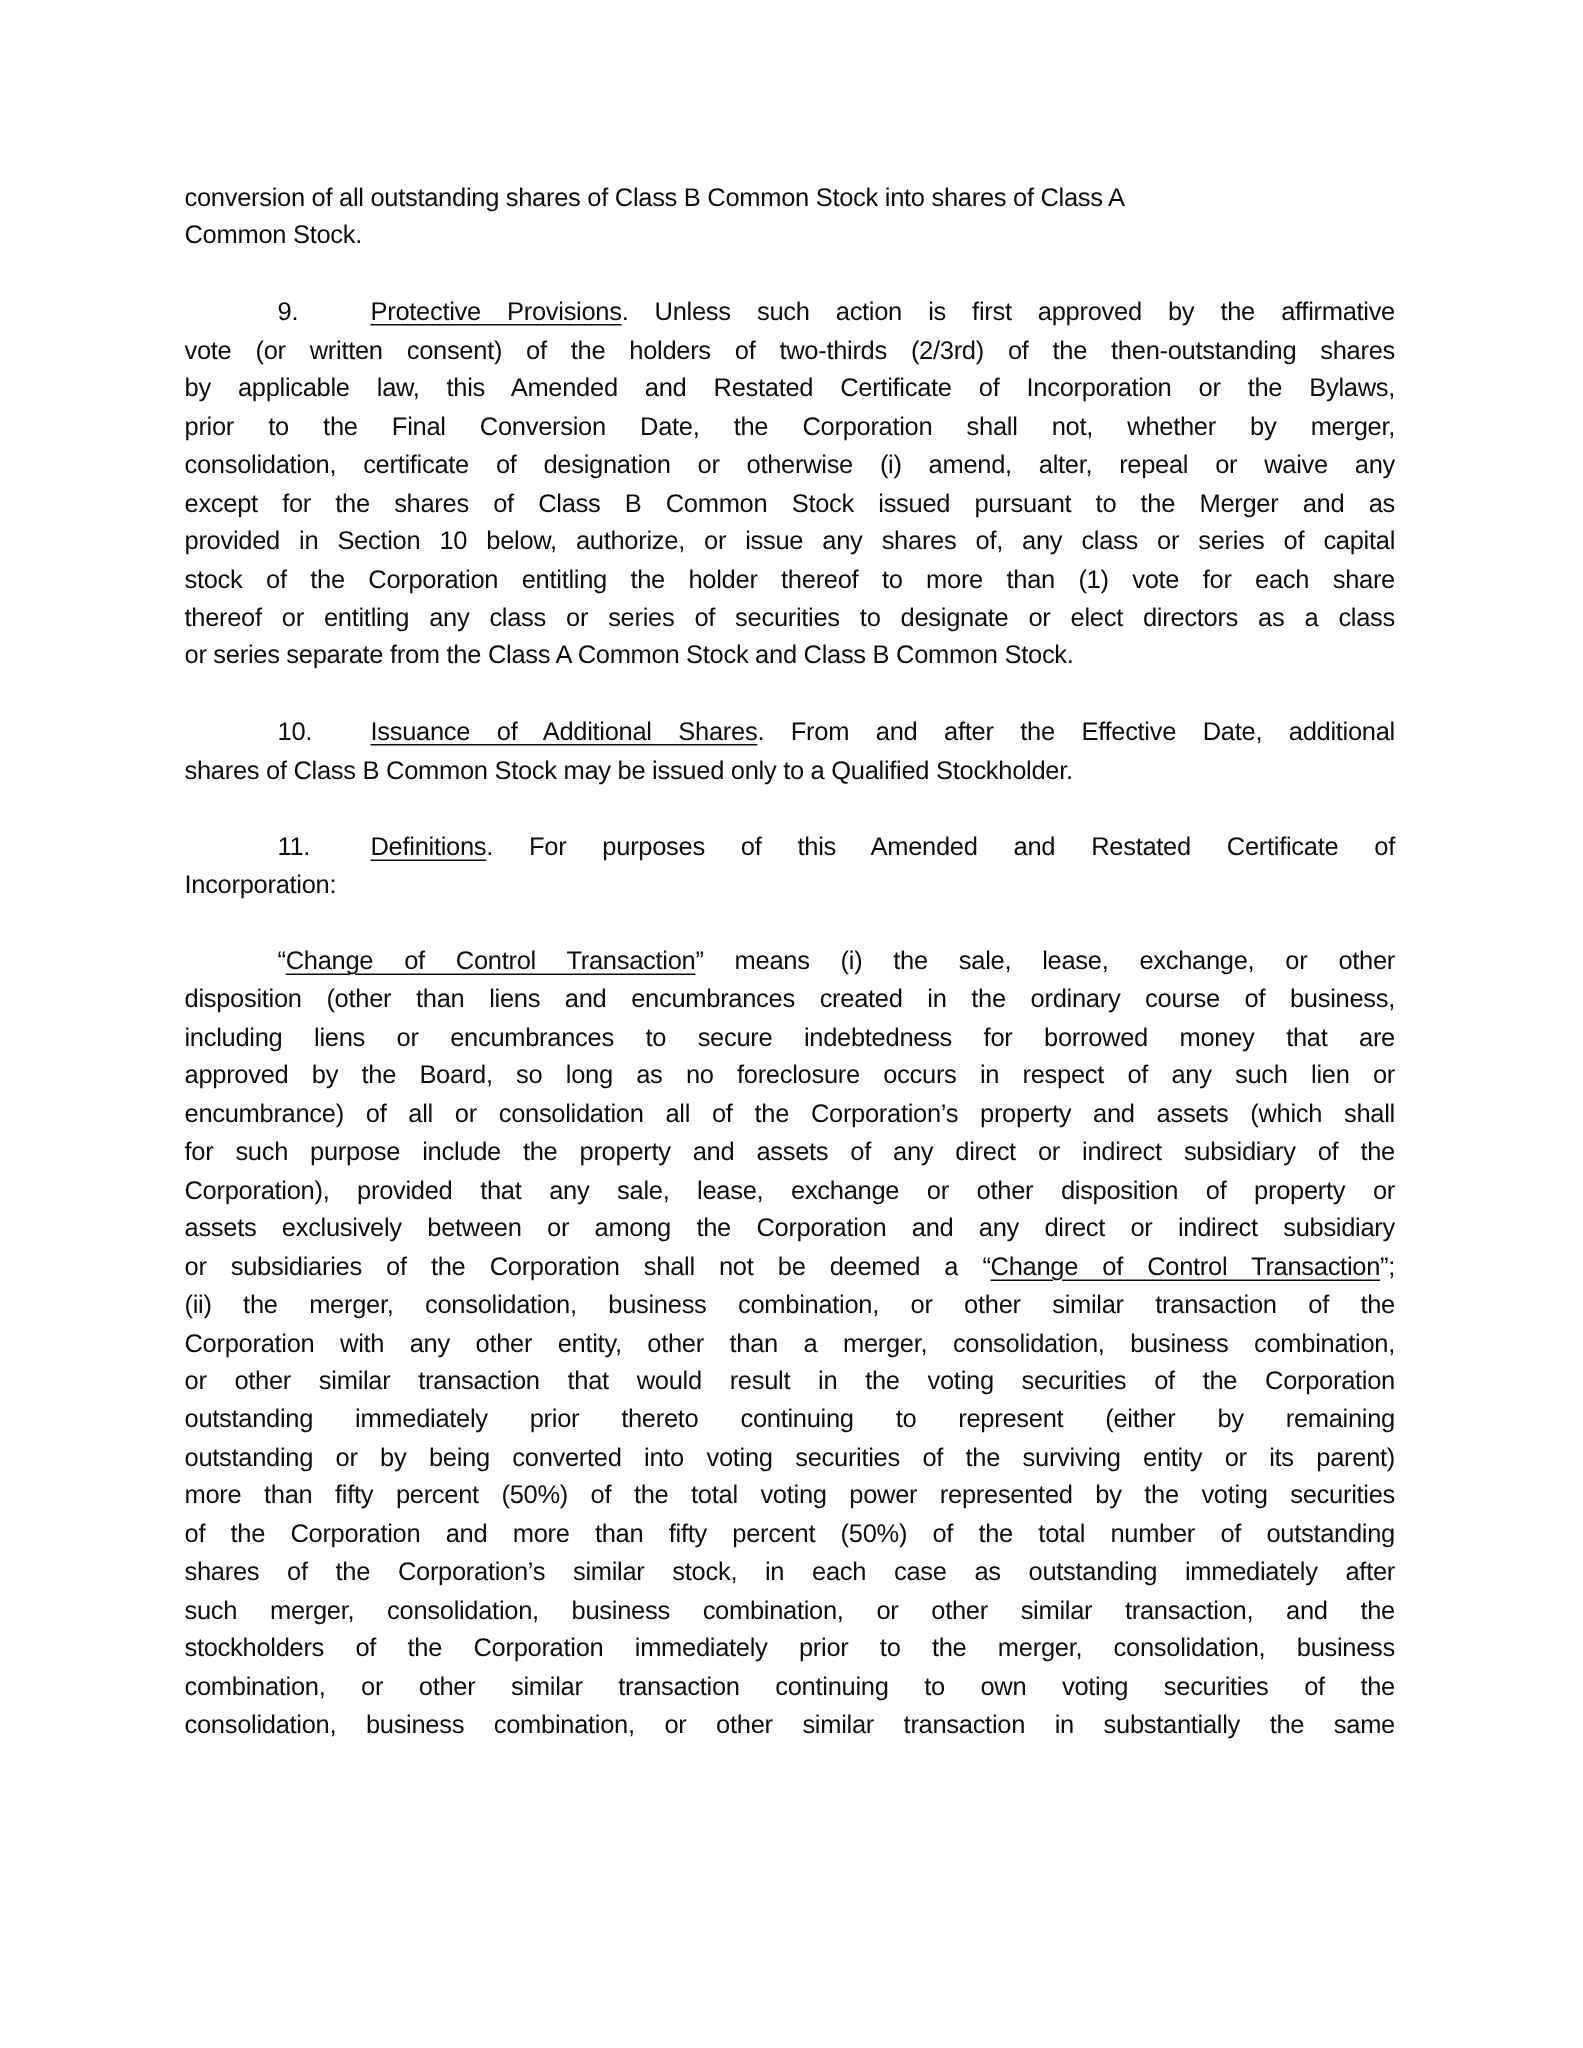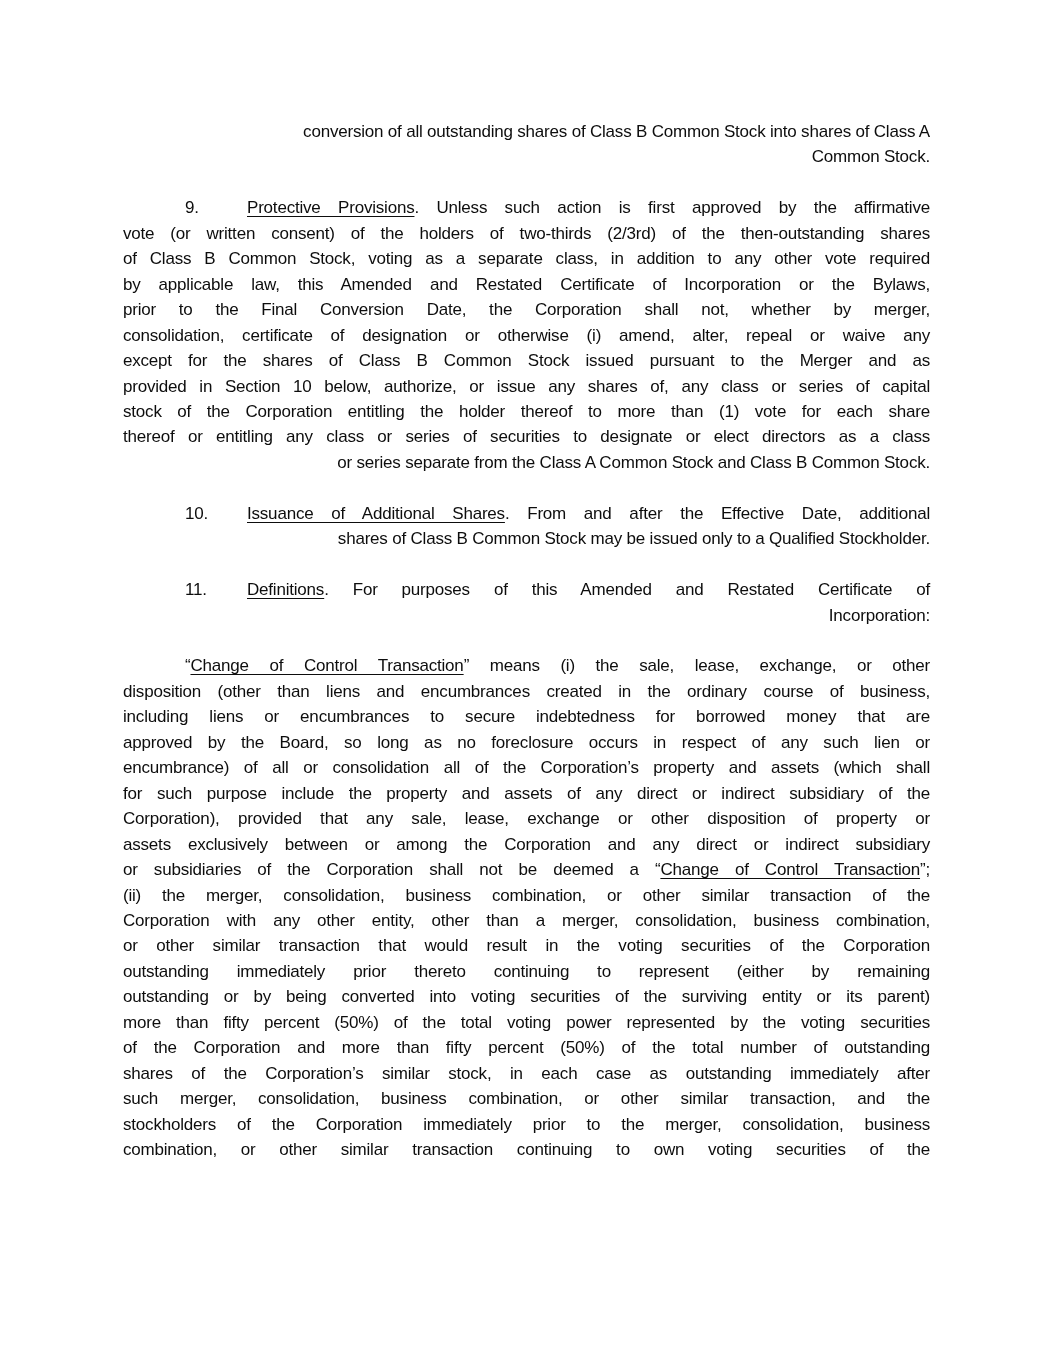--- a/index.html
+++ b/index.html
@@ -16,21 +16,21 @@
     color: #0d0d0d;
     font-family: "Liberation Sans", "DejaVu Sans", sans-serif;
     font-size: 17px;
     line-height: 25.45px;
     letter-spacing: -0.2px;
     padding: 119px 125px 0 123px;
     overflow: hidden;
   }
   .para { margin: 0; }
   .para + .para { margin-top: 25.45px; }
-  .line { text-align: right; }
+  .line { text-align: left; }
   .line.j {
     text-align: justify;
     text-align-last: justify;
     -moz-text-align-last: justify;
     text-justify: inter-word;
   }
   .ind, .num {
     display: inline-block;
     width: 62px;
     vertical-align: baseline;
@@ -46,21 +46,20 @@
 
 <div class="page">
   <div>
       <div class="para">
         <div class="line"><span>conversion of all outstanding shares of Class B Common Stock into shares of Class A</span></div>
         <div class="line"><span>Common Stock.</span></div>
       </div>
       <div class="para">
         <div class="line j"><span class="ind"></span><span class="num">9.</span><span class="u">Protective Provisions</span><span>. Unless such action is first approved by the affirmative</span></div>
         <div class="line j"><span>vote (or written consent) of the holders of two-thirds (2/3rd) of the then-outstanding shares</span></div>
-        <div class="line j"><span>of Class B Common Stock, voting as a separate class, in addition to any other vote required</span></div>
         <div class="line j"><span>by applicable law, this Amended and Restated Certificate of Incorporation or the Bylaws,</span></div>
         <div class="line j"><span>prior to the Final Conversion Date, the Corporation shall not, whether by merger,</span></div>
         <div class="line j"><span>consolidation, certificate of designation or otherwise (i) amend, alter, repeal or waive any</span></div>
         <div class="line j"><span>except for the shares of Class B Common Stock issued pursuant to the Merger and as</span></div>
         <div class="line j"><span>provided in Section 10 below, authorize, or issue any shares of, any class or series of capital</span></div>
         <div class="line j"><span>stock of the Corporation entitling the holder thereof to more than (1) vote for each share</span></div>
         <div class="line j"><span>thereof or entitling any class or series of securities to designate or elect directors as a class</span></div>
         <div class="line"><span>or series separate from the Class A Common Stock and Class B Common Stock.</span></div>
       </div>
       <div class="para">
@@ -85,15 +84,16 @@
         <div class="line j"><span>Corporation with any other entity, other than a merger, consolidation, business combination,</span></div>
         <div class="line j"><span>or other similar transaction that would result in the voting securities of the Corporation</span></div>
         <div class="line j"><span>outstanding immediately prior thereto continuing to represent (either by remaining</span></div>
         <div class="line j"><span>outstanding or by being converted into voting securities of the surviving entity or its parent)</span></div>
         <div class="line j"><span>more than fifty percent (50%) of the total voting power represented by the voting securities</span></div>
         <div class="line j"><span>of the Corporation and more than fifty percent (50%) of the total number of outstanding</span></div>
         <div class="line j"><span>shares of the Corporation’s similar stock, in each case as outstanding immediately after</span></div>
         <div class="line j"><span>such merger, consolidation, business combination, or other similar transaction, and the</span></div>
         <div class="line j"><span>stockholders of the Corporation immediately prior to the merger, consolidation, business</span></div>
         <div class="line j"><span>combination, or other similar transaction continuing to own voting securities of the</span></div>
+        <div class="line j"><span>consolidation, business combination, or other similar transaction in substantially the same</span></div>
       </div>
     </div>
 </div>
 
 </body></html>

